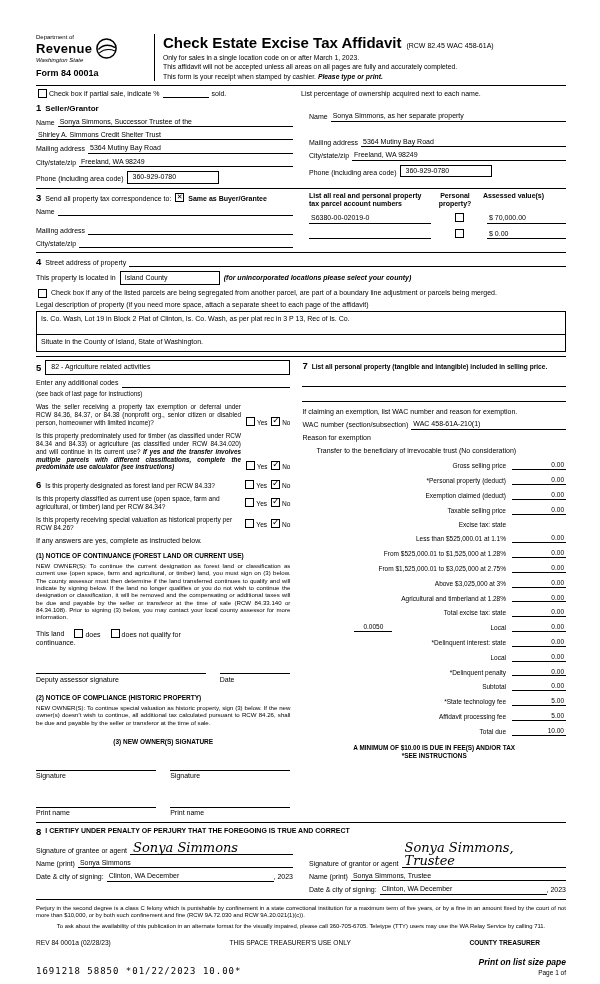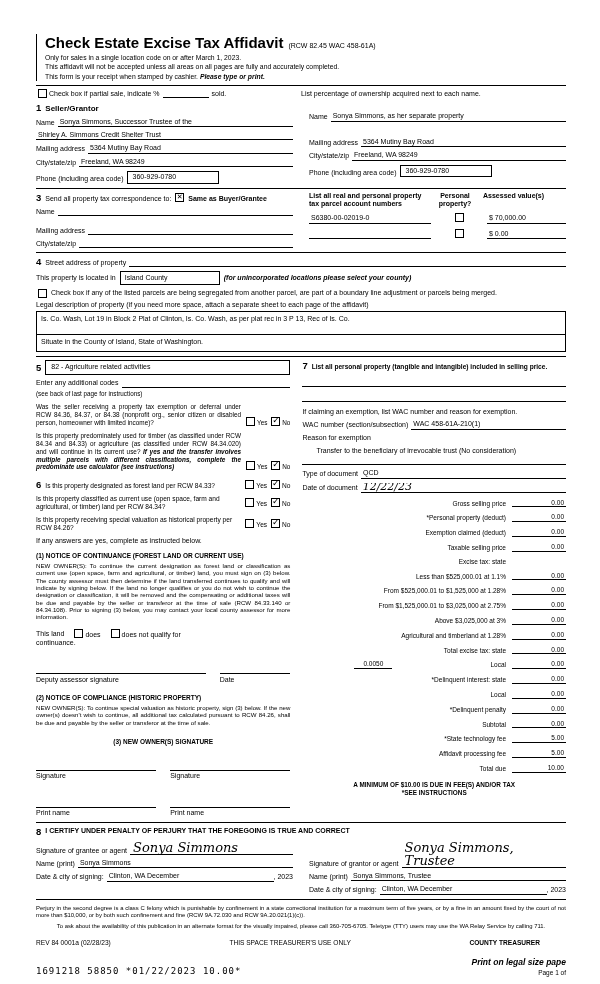--- a/index.html
+++ b/index.html
@@ -104,20 +104,35 @@
   .stamp{font-family:"DejaVu Sans Mono",monospace;font-size:9px;letter-spacing:1px;}
   .print-note{font-weight:bold;font-style:italic;font-size:8.5px;text-align:right;}
   .page-note{font-size:6.5px;text-align:right;margin-top:2px;}
 </style>
 </head>
 <body>
 
 <div class="page">
 
   <div class="header">
+    <div class="logo-col">
+      <div class="logo-lockup">
+        <div class="logo-text">
+          <span class="dept">Department of</span>
+          <span class="rev">Revenue</span>
+          <span class="wa">Washington State</span>
+        </div>
+        <svg class="logo-mark" viewBox="0 0 24 24" width="23" height="23" aria-hidden="true">
+          <circle cx="12" cy="12" r="10" fill="none" stroke="#000" stroke-width="1.6"></circle>
+          <path d="M3.5 13 C9 7.5, 15.5 8, 21 11" fill="none" stroke="#000" stroke-width="1.5"></path>
+          <path d="M4.5 16.5 C10 12, 16 12.5, 21 14.5" fill="none" stroke="#000" stroke-width="1.1"></path>
+        </svg>
+      </div>
+      <div class="form-number">Form 84 0001a</div>
+    </div>
     <div class="title-col">
       <div class="title-row">
         <span class="main-title">Check Estate Excise Tax Affidavit</span>
         <span class="title-ref">(RCW 82.45 WAC 458-61A)</span>
       </div>
       <div class="hnote">Only for sales in a single location code on or after March 1, 2023.</div>
       <div class="hnote">This affidavit will not be accepted unless all areas on all pages are fully and accurately completed.</div>
       <div class="hnote">
         <span>This form is your receipt when stamped by cashier. </span><span class="bi">Please type or print.</span>
       </div>
@@ -364,30 +379,20 @@
       <div class="blank-line"></div>
       <div class="gap6"></div>
       <div>If claiming an exemption, list WAC number and reason for exemption.</div>
       <div class="field">
         <span class="flabel">WAC number (section/subsection)</span>
         <span class="fline">WAC 458-61A-210(1)</span>
       </div>
       <div style="margin-top:4px;">Reason for exemption</div>
       <div class="reason-val">Transfer to the beneficiary of irrevocable trust (No consideration)</div>
 
-      <div class="doc-block">
-        <div class="field" style="margin-top:0;">
-          <span class="flabel">Type of document</span>
-          <span class="fline">QCD</span>
-        </div>
-        <div class="field">
-          <span class="flabel">Date of document</span>
-          <span class="fline script doc-date">12/22/23</span>
-        </div>
-      </div>
 
       <div class="tax-block">
         <div class="taxrow">
             <span class="taxlabel">Gross selling price</span>
             <span class="taxval">0.00</span>
           </div>
         <div class="taxrow">
             <span class="taxlabel">*Personal property (deduct)</span>
             <span class="taxval">0.00</span>
           </div>
@@ -515,18 +520,18 @@
 
   <div class="rev-row">
     <span>REV 84 0001a  (02/28/23)</span>
     <span>THIS SPACE TREASURER'S USE ONLY</span>
     <span class="county">COUNTY TREASURER</span>
   </div>
 
   <div class="bottom-row">
     <span class="stamp">1691218 58850 *01/22/2023 10.00*</span>
     <span>
-      <div class="print-note">Print on legal size pape</div>
+      <div class="print-note">Print on list size pape</div>
       <div class="page-note">Page 1 of</div>
     </span>
   </div>
 
 </div>
 
 </body></html>

